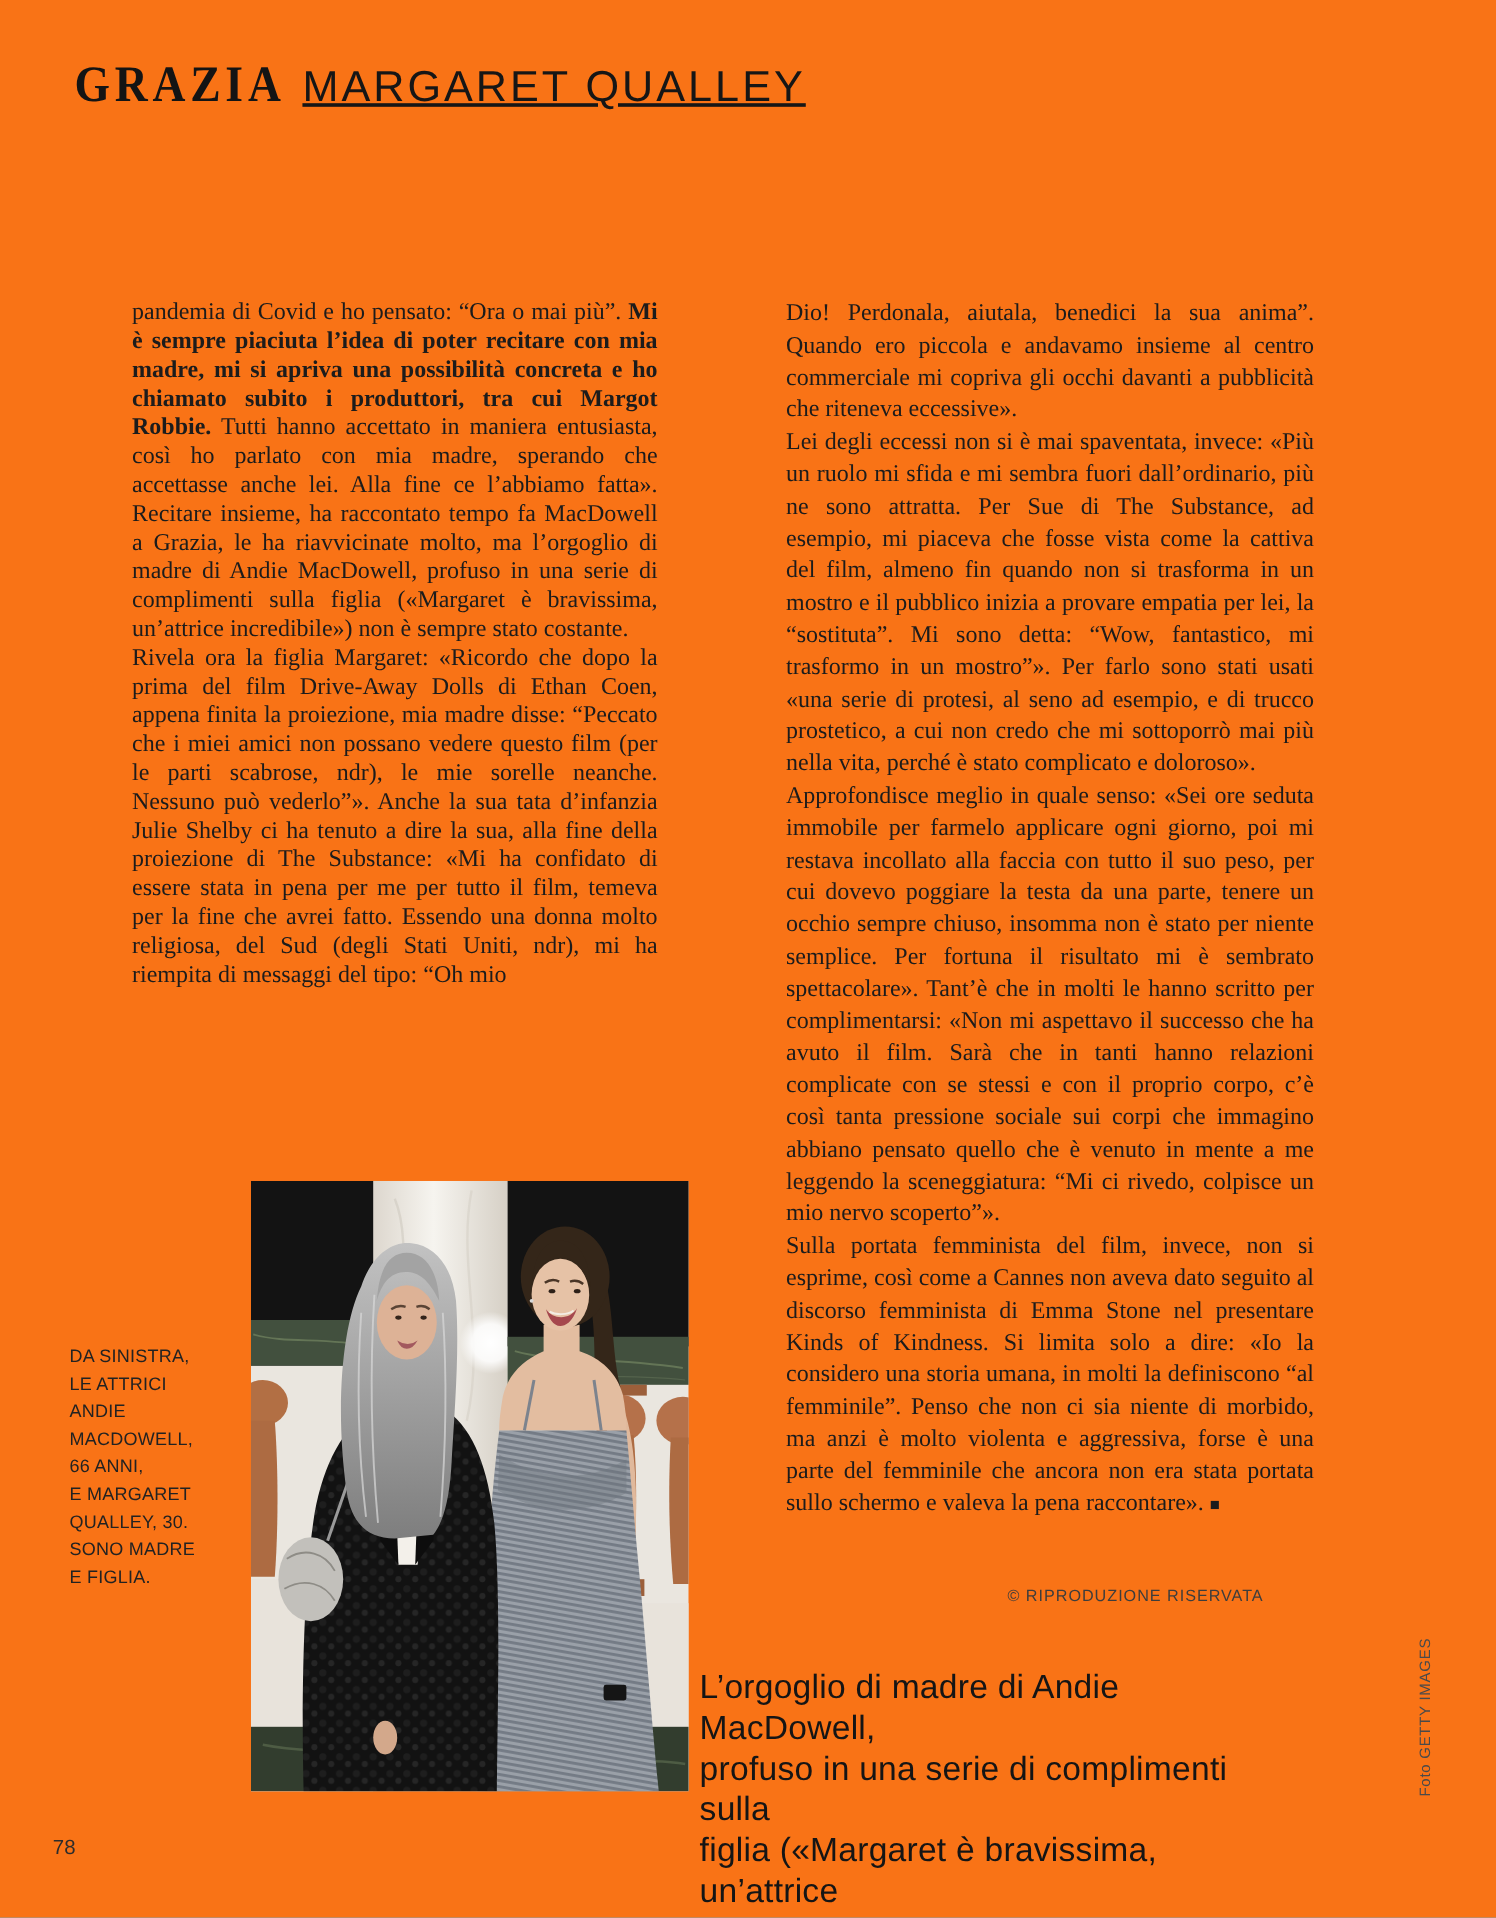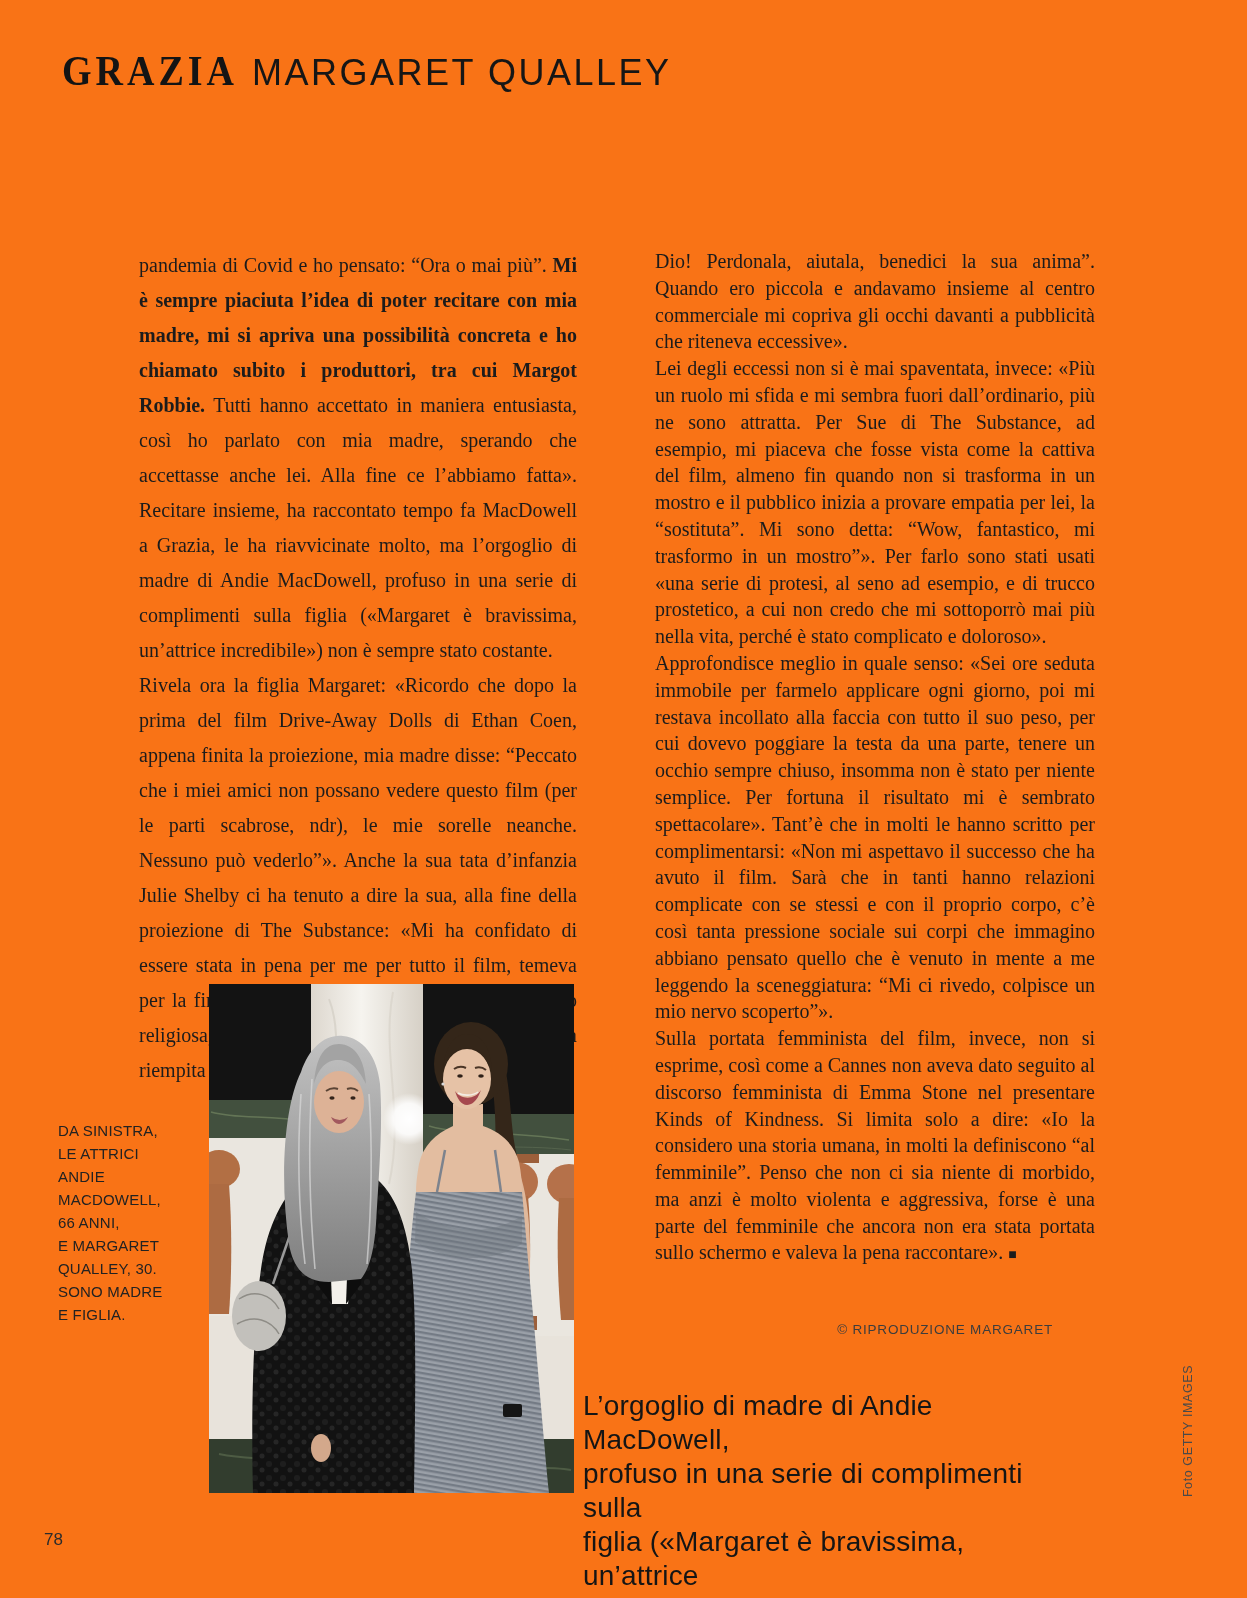--- a/index.html
+++ b/index.html
@@ -2,24 +2,24 @@
 <html lang="it"><head>
 <meta charset="utf-8">
 <style>
   html,body{margin:0;padding:0;background:#9a9a9a;}
   .page{position:relative;width:1247px;height:1598px;background:#f97316;margin:0 auto;
         overflow:hidden;font-family:"Liberation Sans",sans-serif;color:#1b1b1b;padding-left:19px;}
   .masthead{position:absolute;left:62px;top:50px;display:flex;align-items:baseline;gap:14px;}
   .logo{font-family:"Liberation Serif","DejaVu Serif",serif;font-weight:700;font-size:38px;
         letter-spacing:4px;color:#141414;transform:scaleY(1.12);transform-origin:left 80%;}
   .kicker{font-family:"Liberation Sans","DejaVu Sans",sans-serif;font-size:36px;
-        letter-spacing:2.5px;color:#161616;}
+        letter-spacing:2.5px;color:#161616;text-decoration:underline;}
   .col{position:absolute;top:248px;font-family:"Liberation Serif","DejaVu Serif",serif;
        font-size:20px;color:#1c1c1c;text-align:justify;hyphens:auto;-webkit-hyphens:auto;}
-  .col-left{left:139px;width:438px;line-height:35px;}
+  .col-left{left:110px;width:438px;line-height:24px;}
   .col-right{left:613px;width:440px;line-height:26.8px;margin-left:42px;}
   .body-para{margin:0;padding:0;}
   .run-bold{font-weight:700;}
   .run-italic{}
   .run-mark{font-size:14px;}
   .photo-caption{position:absolute;left:58px;top:1119px;width:145px;text-align:left;
        font-size:15px;line-height:23px;letter-spacing:0.2px;color:#222;white-space:pre-line;}
   .photo-frame{position:absolute;left:209px;top:984px;width:365px;height:509px;overflow:hidden;}
   .copyright{position:absolute;left:613px;top:1322px;width:440px;text-align:right;
        font-size:13.5px;letter-spacing:0.8px;color:#3d3d3d;}
@@ -160,21 +160,21 @@
         <path d="M117,107 q6,-4 12,-2" stroke="#5a4435" stroke-width="2" fill="none"></path>
         <path d="M138,105 q6,-2 11,2" stroke="#5a4435" stroke-width="2" fill="none"></path>
         <ellipse cx="123" cy="114" rx="2.6" ry="1.7" fill="#33241b"></ellipse>
         <ellipse cx="144" cy="114" rx="2.6" ry="1.7" fill="#33241b"></ellipse>
         <path d="M122,133 q9,6 17,0 q-4,7 -9,7 q-5,0 -8,-7 Z" fill="#a2595e"></path>
         <ellipse cx="112" cy="464" rx="10" ry="14" fill="#d3a88b"></ellipse>
       </g>
     </svg>
   </div>
 
-  <div class="copyright">© RIPRODUZIONE MARGARET</div>
+  <div class="copyright">© RIPRODUZIONE RISERVATA</div>
 
   <div class="pull-quote">L’orgoglio di madre di Andie MacDowell,
 profuso in una serie di complimenti sulla
 figlia («Margaret è bravissima, un’attrice
 incredibile») non è sempre stato costante</div>
 
   <div class="photo-credit">Foto GETTY IMAGES</div>
 
   <div class="page-number">78</div>
 

